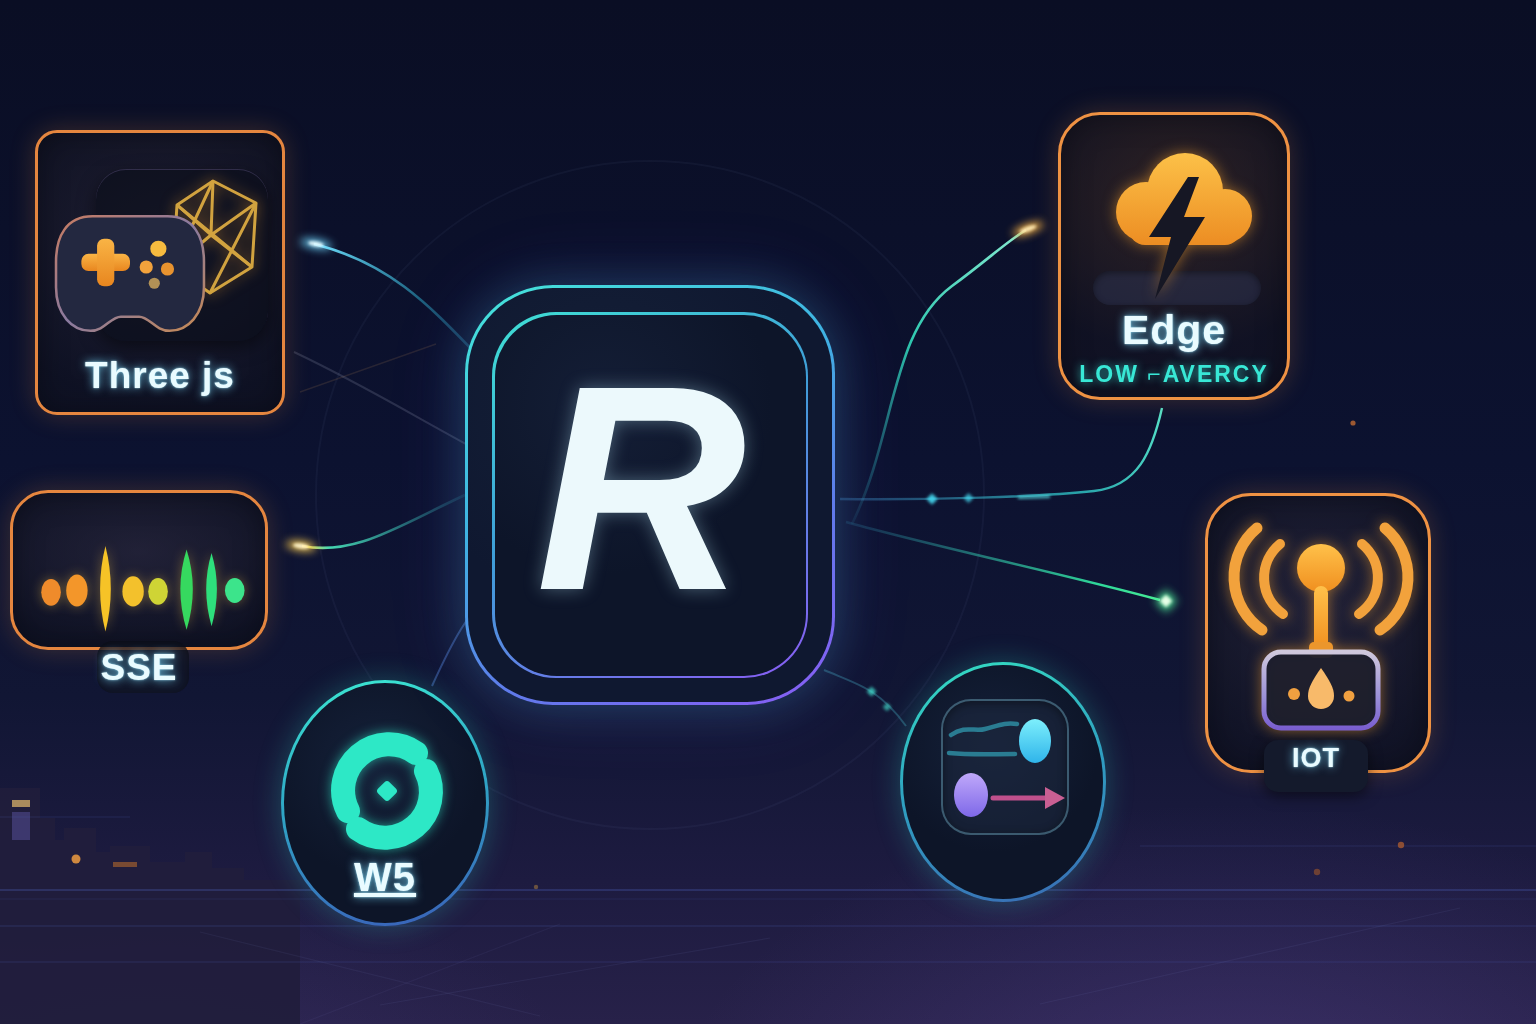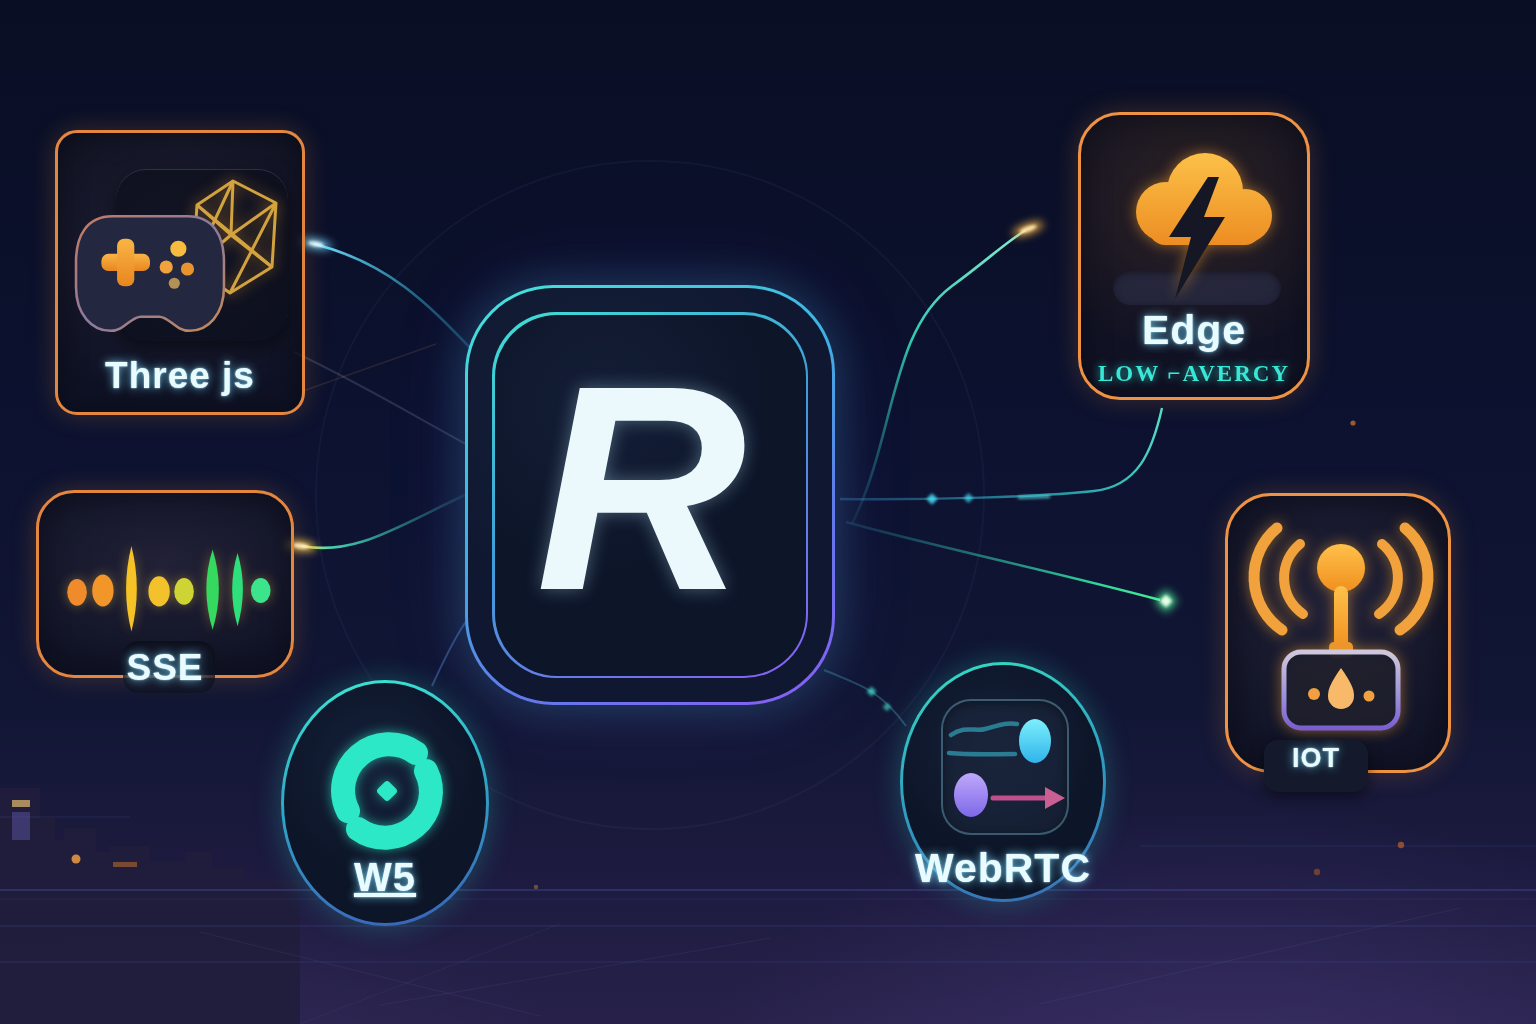--- a/index.html
+++ b/index.html
@@ -12,21 +12,20 @@
       linear-gradient(180deg,#0a0e24 0%,#0c1230 45%,#111634 68%,#1d1b40 86%,#272149 100%);
   }
   .abs{position:absolute;}
   svg{display:block;overflow:visible;}
 
   
   .card{
     position:absolute;border:3px solid #e5863f;box-sizing:border-box;
     background:radial-gradient(75% 60% at 50% 38%, rgba(52,46,60,0.50), rgba(16,18,32,0.72));
     box-shadow:0 0 26px rgba(235,145,60,0.22), inset 0 0 30px rgba(0,0,0,0.35);
-    margin-left:20px;
   }
   .circle-node{
     position:absolute;border-radius:50%;padding:3px;box-sizing:border-box;
     background:linear-gradient(170deg,#3ce9d2 0%,#2fa8c6 45%,#3a5fb8 100%);
     box-shadow:0 0 28px rgba(46,216,194,0.28);
   }
   .circle-fill{
     width:100%;height:100%;border-radius:50%;position:relative;
     background:radial-gradient(70% 60% at 45% 35%, #15213a 0%, #0d1528 75%);
   }
@@ -207,21 +206,21 @@
       <rect x="27" y="62" width="48" height="17" rx="7" fill="url(#orangeG)"></rect>
       <rect x="42.5" y="47" width="17" height="47" rx="7" fill="url(#orangeG)"></rect>
       <circle cx="103" cy="57" r="8" fill="#f6bb3f"></circle>
       <circle cx="91" cy="75" r="6.5" fill="#f2a23c"></circle>
       <circle cx="112" cy="77" r="6.5" fill="#e8932f"></circle>
       <circle cx="99" cy="91" r="5.5" fill="#caa35a" opacity="0.85"></circle>
     </svg>
     <div class="node-label" style="top:222px;font-size:37px;">Three js</div>
   </div>
 
-  <div class="card" style="left:16px;top:490px;width:258px;height:188px;border-radius:38px;">
+  <div class="card" style="left:10px;top:490px;width:258px;height:160px;border-radius:38px;">
     <svg class="abs glow-wave" style="left:22px;top:40px;" width="214" height="115" viewBox="0 0 240 120">
       <ellipse cx="18" cy="62" rx="11" ry="15" fill="#ef8b2b"></ellipse>
       <ellipse cx="47" cy="60" rx="12" ry="18" fill="#f3962a"></ellipse>
       <path d="M79 10 Q91 58 79 106 Q67 58 79 10 Z" fill="#f6c327"></path>
       <ellipse cx="110" cy="61" rx="12" ry="17" fill="#f3c12c"></ellipse>
       <ellipse cx="138" cy="61" rx="11" ry="15" fill="#cfd435"></ellipse>
       <path d="M170 14 Q184 58 170 104 Q156 58 170 14 Z" fill="#36d95f"></path>
       <path d="M198 18 Q210 58 198 100 Q186 58 198 18 Z" fill="#2ee07c"></path>
       <ellipse cx="224" cy="60" rx="11" ry="14" fill="#3ce48b"></ellipse>
     </svg>
@@ -263,21 +262,21 @@
       </defs>
       <g fill="url(#cloudG)">
         <circle cx="57" cy="77" r="30"></circle>
         <circle cx="96" cy="56" r="38"></circle>
         <circle cx="136" cy="81" r="27"></circle>
         <rect x="40" y="78" width="112" height="32" rx="16"></rect>
       </g>
       <path d="M99 42 L60 102 H82 L66 164 L116 82 H95 L110 42 Z" fill="#161724"></path>
     </svg>
     <div class="node-label" style="top:192px;font-size:41px;">Edge</div>
-    <div class="node-label" style="top:246px;font-size:23px;color:#38e8d6;letter-spacing:2px;text-shadow:0 0 8px rgba(56,232,214,0.75);font-family:Liberation Serif, serif;">LOW ⌐AVERCY</div>
+    <div class="node-label" style="top:246px;font-size:23px;color:#38e8d6;letter-spacing:2px;text-shadow:0 0 8px rgba(56,232,214,0.75);">LOW ⌐AVERCY</div>
   </div>
 
   <div class="circle-node" style="left:900px;top:662px;width:206px;height:240px;background:linear-gradient(165deg,#34e0c2 0%,#2f9ec0 50%,#3a6ab4 100%);">
     <div class="circle-fill">
       <div class="abs" style="left:38px;top:34px;width:124px;height:132px;border-radius:30px;background:rgba(30,40,62,0.55);border:2px solid rgba(130,200,220,0.35);box-shadow:inset 0 2px 10px rgba(0,0,0,0.4);"></div>
       <svg class="abs" style="left:30px;top:30px;" width="140" height="140" viewBox="0 0 140 140">
         <defs>
           <linearGradient id="cyG" x1="0" y1="0" x2="0" y2="1">
             <stop offset="0" stop-color="#7deffc"></stop>
               <stop offset="1" stop-color="#2fb4ea"></stop>
@@ -289,21 +288,20 @@
         </defs>
         <g stroke="#2a7c92" stroke-width="4.5" stroke-linecap="round" fill="none">
           <path d="M18 40 C32 30 42 37 52 34 C64 31 72 27 84 29"></path>
           <path d="M16 58 C38 60 58 59 82 59"></path>
         </g>
         <ellipse cx="102" cy="46" rx="16" ry="22" fill="url(#cyG)"></ellipse>
         <ellipse cx="38" cy="100" rx="17" ry="22" fill="url(#puG)"></ellipse>
         <line x1="60" y1="103" x2="114" y2="103" stroke="#c0508c" stroke-width="5" stroke-linecap="round"></line>
         <path d="M112 92 L132 103 L112 114 Z" fill="#c95f93"></path>
       </svg>
-      <div class="node-label" style="top:180px;font-size:41px;">WebRTC</div>
     </div>
   </div>
 
   <div class="card" style="left:1205px;top:493px;width:226px;height:280px;border-radius:46px;border-color:#ef9243;">
     <svg class="abs glow-orange" style="left:18px;top:22px;" width="190" height="215" viewBox="0 0 190 215">
       <defs>
         <linearGradient id="ballG" x1="0" y1="0" x2="0" y2="1">
           <stop offset="0" stop-color="#ffc14a"></stop>
             <stop offset="1" stop-color="#f08f1f"></stop>
         </linearGradient>

